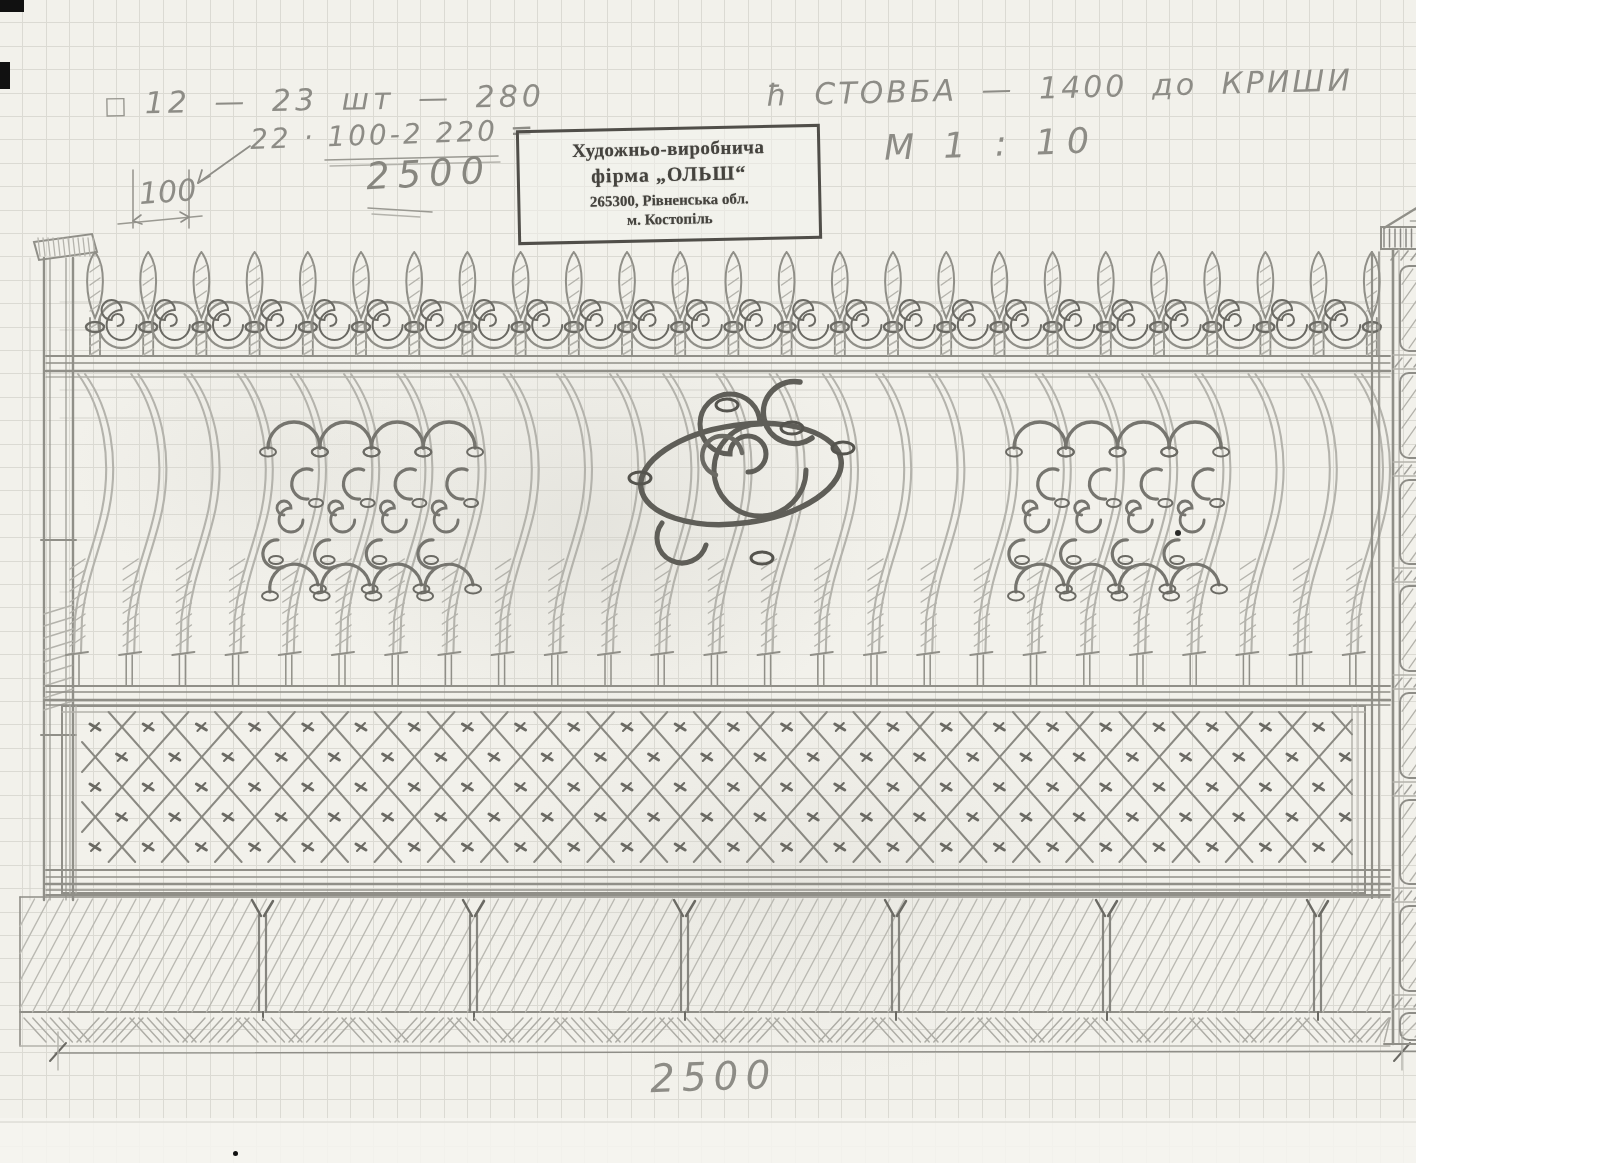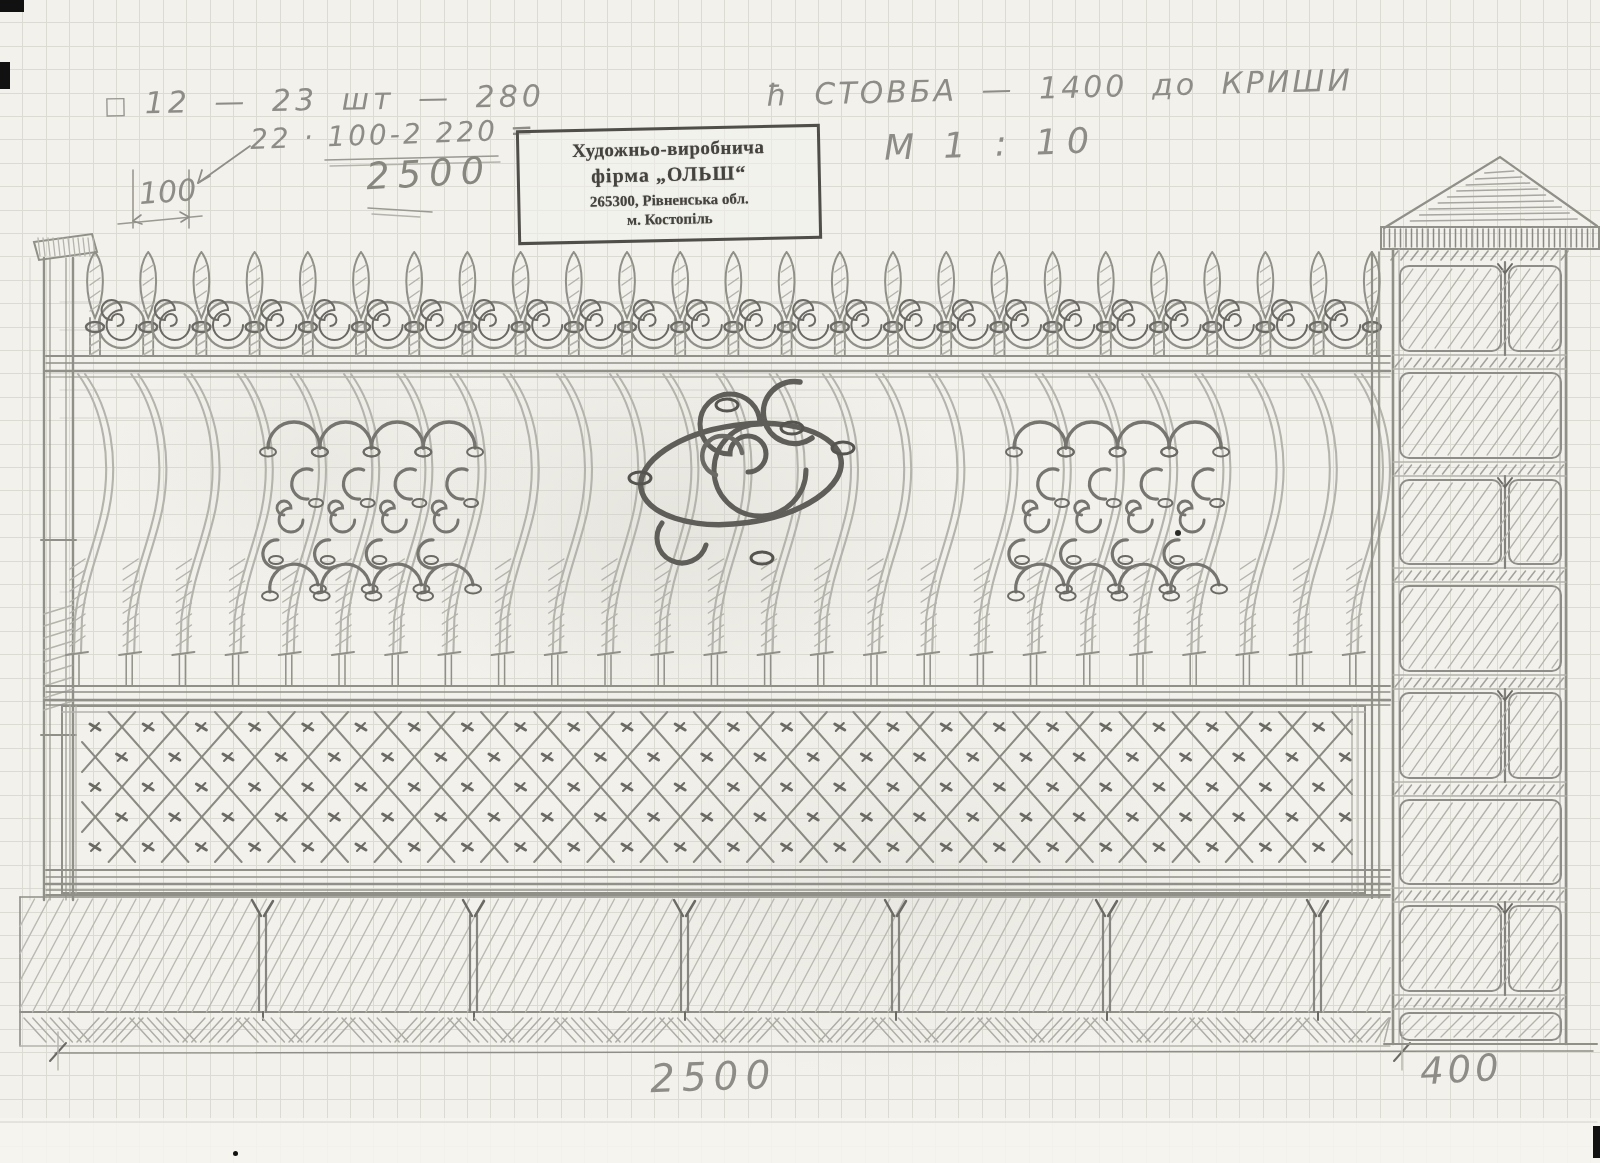--- a/index.html
+++ b/index.html
@@ -1,17 +1,17 @@
 <!DOCTYPE html>
 <html><head>
 <meta charset="utf-8">
 <style>
   html,body{margin:0;padding:0;}
   .page{
-    position:relative;width:1600px;height:1163px;overflow:hidden;
+    position:relative;width:1416px;height:1163px;overflow:hidden;
     background:
       radial-gradient(420px 300px at 42% 45%, rgba(208,207,200,.38), transparent 70%),
       radial-gradient(520px 280px at 56% 76%, rgba(212,211,204,.32), transparent 70%),
       radial-gradient(300px 200px at 20% 40%, rgba(212,211,204,.28), transparent 70%),
       repeating-linear-gradient(to right, transparent 0 22.4px, #dbdad3 22.4px 23.4px),
       repeating-linear-gradient(to bottom, transparent 0 22.4px, #dbdad3 22.4px 23.4px),
       #f2f1eb;
     font-family:"DejaVu Sans",sans-serif;
   }
   svg{position:absolute;left:0;top:0;}

